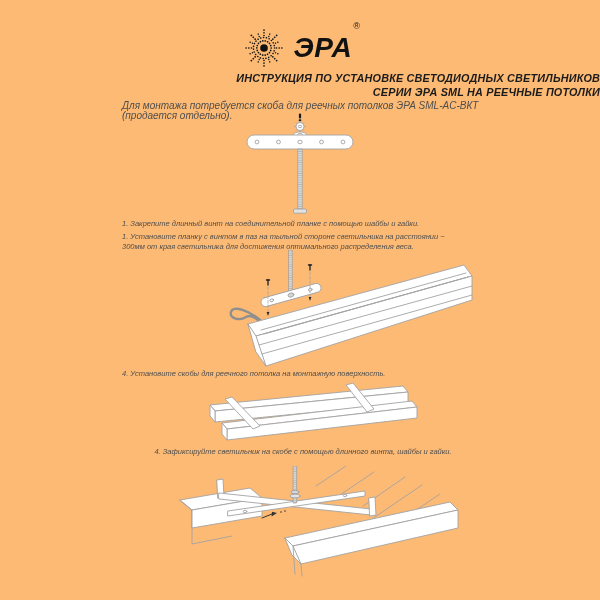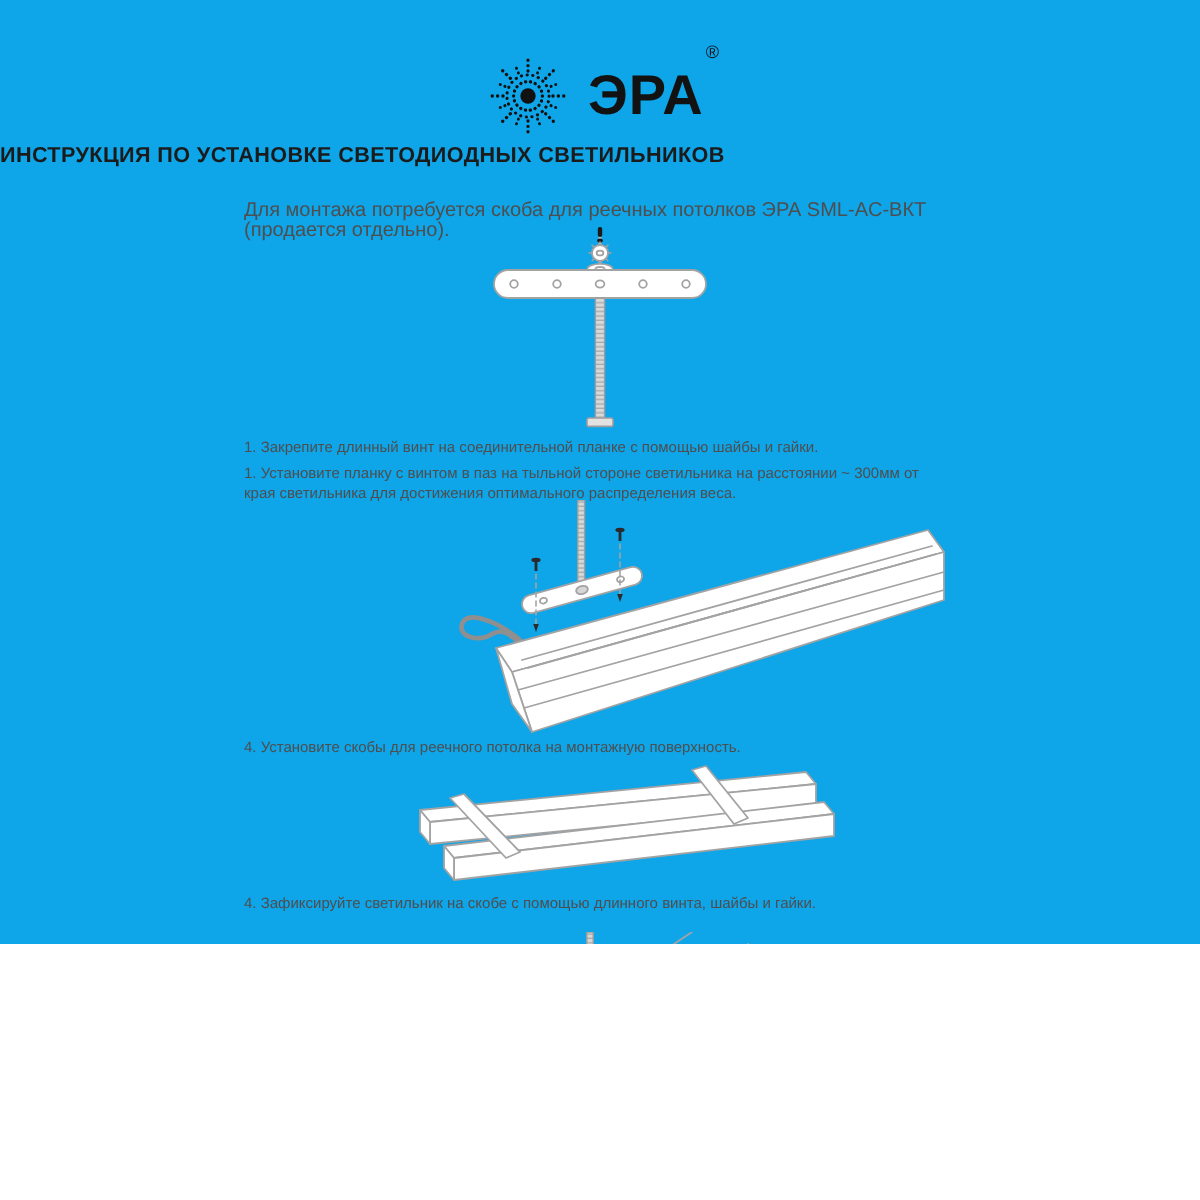--- a/index.html
+++ b/index.html
@@ -1,32 +1,32 @@
 <!DOCTYPE html>
 <html><head>
 <meta charset="utf-8">
 <style>
   html,body{margin:0;padding:0;background:#fff;}
   .page{
-    position:relative;width:600px;height:472px;background:#0ea5e9;overflow:hidden;
-    font-family:"Liberation Sans", sans-serif;color:#4e4e4e;
+    position:relative;width:600px;height:600px;background:#fdba74;overflow:hidden;
+    font-family:"Liberation Sans", sans-serif;color:#4e4e4e;font-style:italic;
   }
   
   .logo{position:absolute;top:25px;left:0;width:600px;display:flex;justify-content:center;align-items:center;gap:7px;}
   .logo-text{font-weight:bold;font-size:28px;letter-spacing:0.5px;color:#121212;line-height:1;}
   .logo-reg{font-size:9px;color:#121212;vertical-align:top;position:relative;top:-12px;left:1px;font-weight:normal;}
   
-  .title{position:absolute;top:72px;left:0;width:600px;text-align:left;font-weight:bold;
+  .title{position:absolute;top:72px;left:0;width:600px;text-align:right;font-weight:bold;
          font-size:10.8px;line-height:13.5px;color:#1b1b1b;letter-spacing:0.2px;}
   
   .intro{position:absolute;top:101px;left:122px;width:362px;font-size:10px;line-height:9.5px;color:#4e4e4e;}
   .steps12{position:absolute;top:219px;left:122px;width:362px;font-size:7.5px;line-height:9.8px;color:#4e4e4e;}
   .steps12 .step{margin:0 16px 3px 0;}
   .step3{position:absolute;top:369px;left:122px;width:362px;font-size:7.5px;line-height:9.8px;color:#4e4e4e;}
-  .step4{position:absolute;top:447px;left:122px;width:362px;font-size:7.5px;line-height:9.6px;color:#4e4e4e;}
+  .step4{position:absolute;top:447px;left:122px;width:362px;font-size:7.5px;line-height:9.6px;color:#4e4e4e;text-align:center;}
   .step4 .l2{display:block;}
   
   .fig1{position:absolute;top:113px;left:120px;}
   .fig2{position:absolute;top:250px;left:120px;}
   .fig3{position:absolute;top:382px;left:120px;}
   .fig4{position:absolute;top:466px;left:120px;}
   svg{display:block;}
 </style>
 </head>
 <body>
@@ -61,20 +61,21 @@
             <line x1="36" y1="19" x2="39.7" y2="17.5"></line>
           </g>
         </g>
       </svg>
     </span>
     <span class="logo-text"><span>ЭРА</span><span class="logo-reg">®</span></span>
   </div>
 
   <div class="title">
     <div>ИНСТРУКЦИЯ ПО УСТАНОВКЕ СВЕТОДИОДНЫХ СВЕТИЛЬНИКОВ</div>
+    <div>СЕРИИ ЭРА SML НА РЕЕЧНЫЕ ПОТОЛКИ</div>
   </div>
 
   <div class="intro">Для монтажа потребуется скоба для реечных потолков ЭРА SML-AC-ВКТ (продается отдельно).</div>
 
   <div class="fig1">
     <svg width="360" height="106" viewBox="0 0 360 106">
       <defs>
         <pattern id="thr1" width="4" height="2.2" patternUnits="userSpaceOnUse">
           <rect width="4" height="2.2" fill="#d9d9d9"></rect>
           <line x1="0" y1="1" x2="4" y2="1" stroke="#aaaaaa" stroke-width="0.7"></line>

